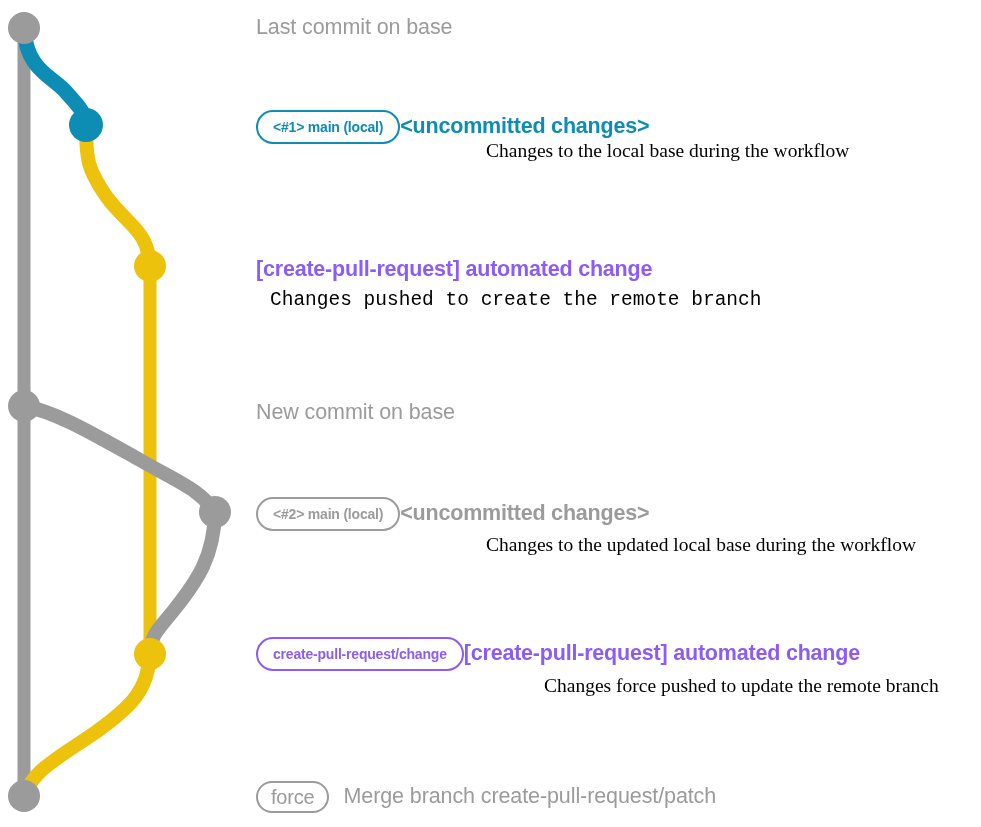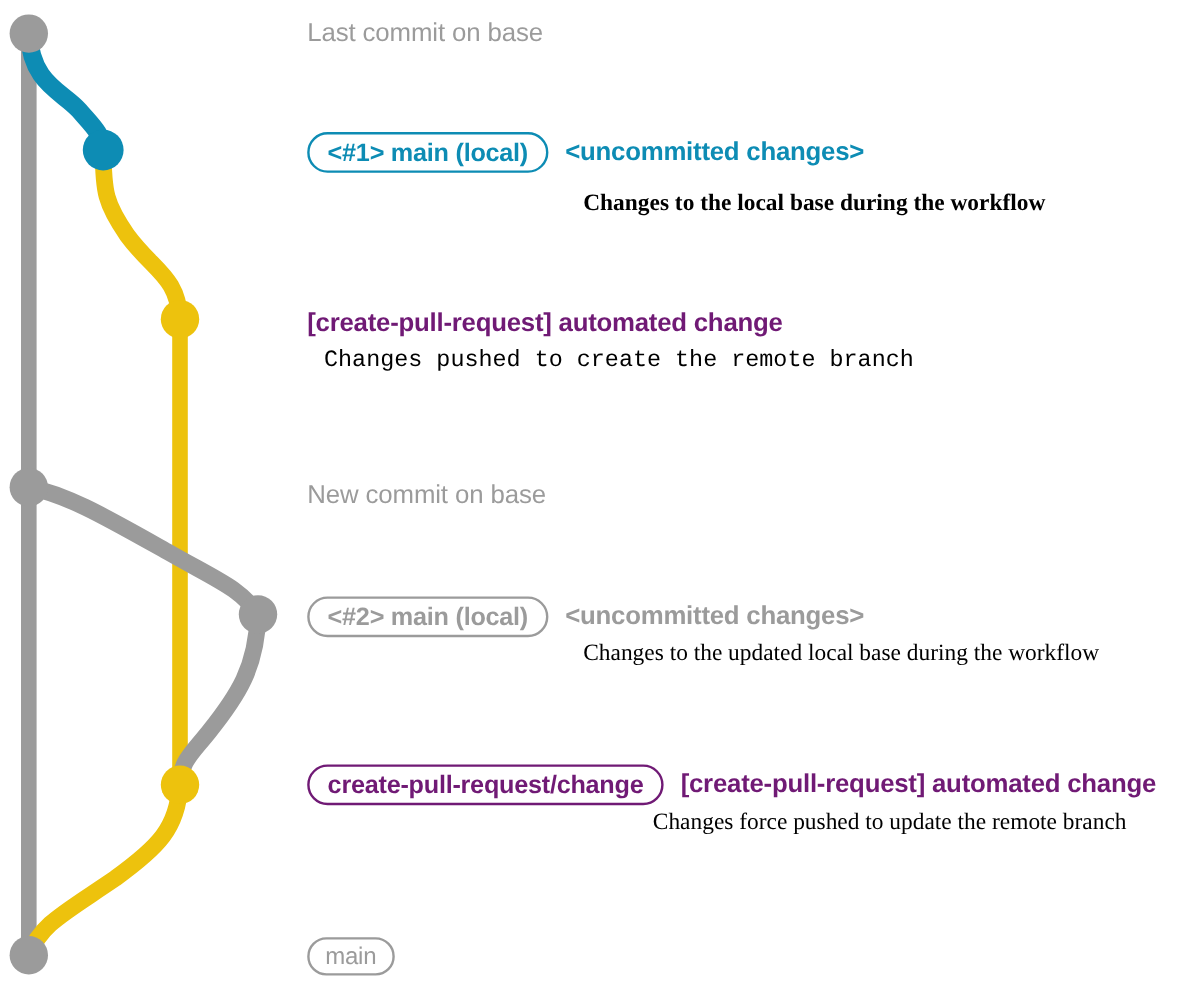--- a/index.html
+++ b/index.html
@@ -38,48 +38,47 @@
   }
   .pill {
     display: inline-flex;
     align-items: center;
     justify-content: center;
     box-sizing: border-box;
     height: 34px;
     padding: 0 15px;
     border-radius: 17px;
     border: 2px solid currentColor;
-    font-size: 21px;
+    font-size: 14px;
     font-weight: bold;
     letter-spacing: -0.2px;
     line-height: 1;
   }
   .msg {
     font-size: 21.5px;
     font-weight: bold;
     letter-spacing: -0.2px;
-    margin-left: 14px;
     line-height: 1;
   }
   .plain {
     font-size: 21.5px;
     font-weight: normal;
     letter-spacing: -0.1px;
     line-height: 1;
   }
   .desc {
     position: absolute;
     font-family: "Liberation Serif", "DejaVu Serif", serif;
     font-size: 19.5px;
     color: #000000;
     white-space: nowrap;
     line-height: 1;
   }
   .c-blue   { color: #0d8cb4; }
-  .c-yellow { color: #701a75; }
+  .c-yellow { color: #8b5cf6; }
   .c-gray   { color: #9b9b9b; }
 </style>
 </head>
 <body>
 
 <svg id="graph-svg" viewBox="0 0 981 827">
 
   <path d="M 24 28 L 24 796" fill="none" stroke="#9b9b9b" stroke-width="13" stroke-linecap="round"></path>
 
   <path d="M 24 28 C 26 70 52 76 66 92 C 78 106 84 110 86 125" fill="none" stroke="#0d8cb4" stroke-width="15" stroke-linecap="round"></path>
@@ -106,21 +105,21 @@
 <div class="layer">
 
   <div class="row" style="left:256px; top:12px; height:32px;">
     <span class="plain c-gray">Last commit on base</span>
   </div>
 
   <div class="row" style="left:256px; top:110px; height:34px;">
     <span class="pill c-blue">&lt;#1&gt; main (local)</span>
     <span class="msg c-blue">&lt;uncommitted changes&gt;</span>
   </div>
-  <div class="desc" style="left:486px; top:160px;font-weight:bold;">Changes to the local base during the workflow</div>
+  <div class="desc" style="left:486px; top:141px;">Changes to the local base during the workflow</div>
 
   <div class="row" style="left:256px; top:256px; height:28px;">
     <span class="msg c-yellow" style="margin-left:0;">[create-pull-request] automated change</span>
   </div>
   <div class="desc" style="left:270px; top:291px;font-family:Liberation Mono, monospace;">Changes pushed to create the remote branch</div>
 
   <div class="row" style="left:256px; top:397px; height:32px;">
     <span class="plain c-gray">New commit on base</span>
   </div>
 
@@ -130,16 +129,17 @@
   </div>
   <div class="desc" style="left:486px; top:535px;">Changes to the updated local base during the workflow</div>
 
   <div class="row" style="left:256px; top:637px; height:34px;">
     <span class="pill c-yellow">create-pull-request/change</span>
     <span class="msg c-yellow">[create-pull-request] automated change</span>
   </div>
   <div class="desc" style="left:544px; top:676px;">Changes force pushed to update the remote branch</div>
 
   <div class="row" style="left:256px; top:781px; height:32px;">
-    <span class="pill c-gray" style="font-weight:normal; font-size:20px; padding:0 13px; height:32px;">main</span>
+    <span class="pill c-gray" style="font-weight:normal; font-size:20px; padding:0 13px; height:32px;">force</span>
+    <span class="plain c-gray" style="margin-left:14px;">Merge branch create-pull-request/patch</span>
   </div>
 
 </div>
 
 </body></html>

